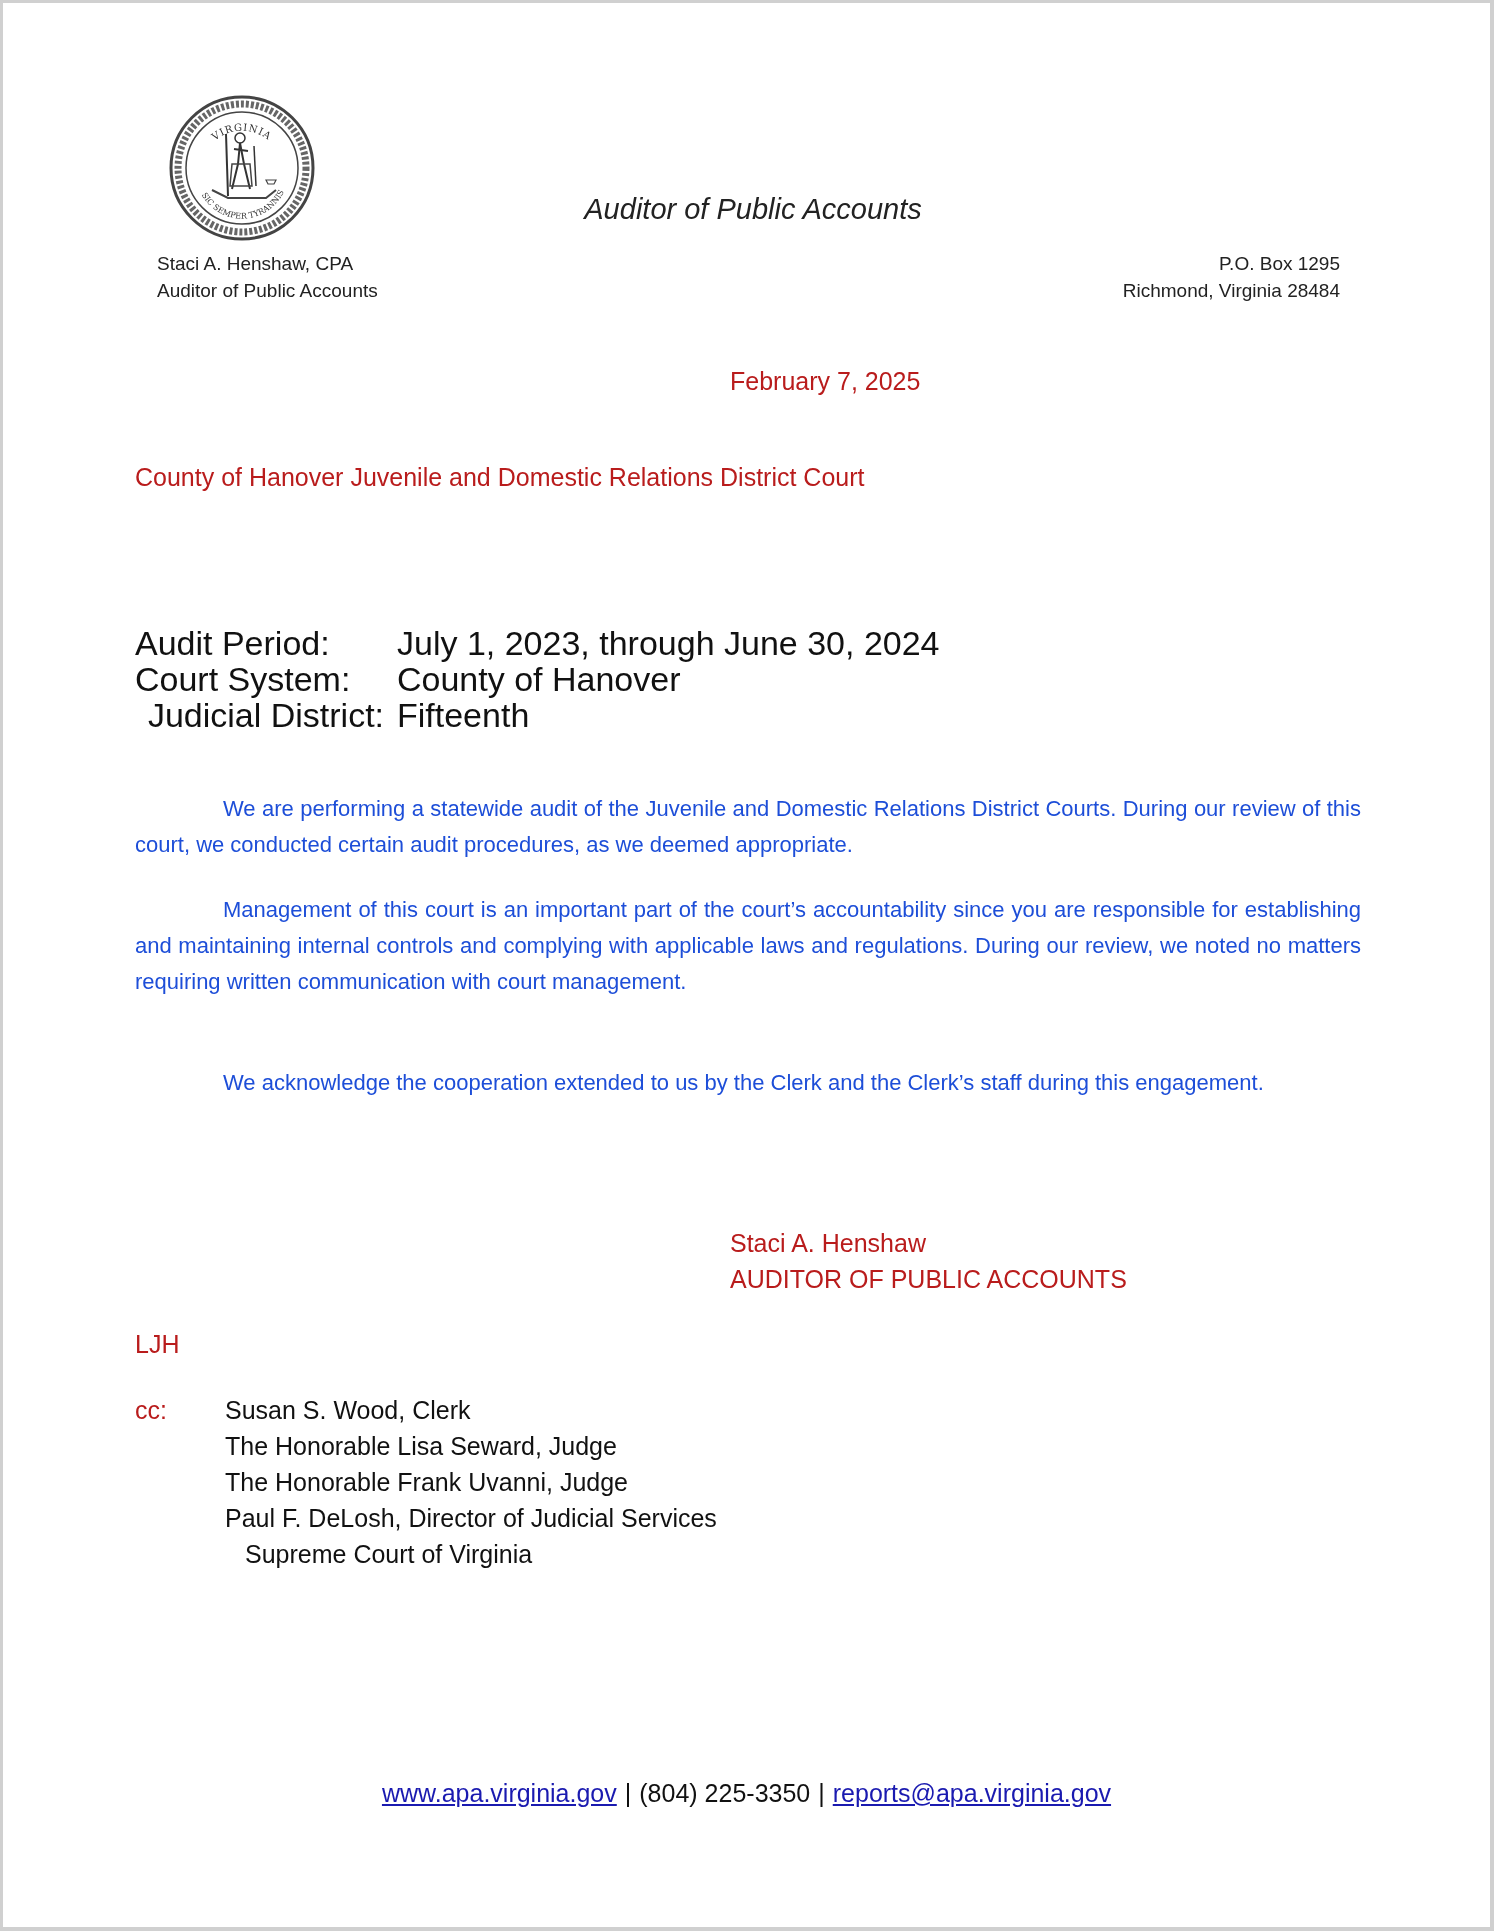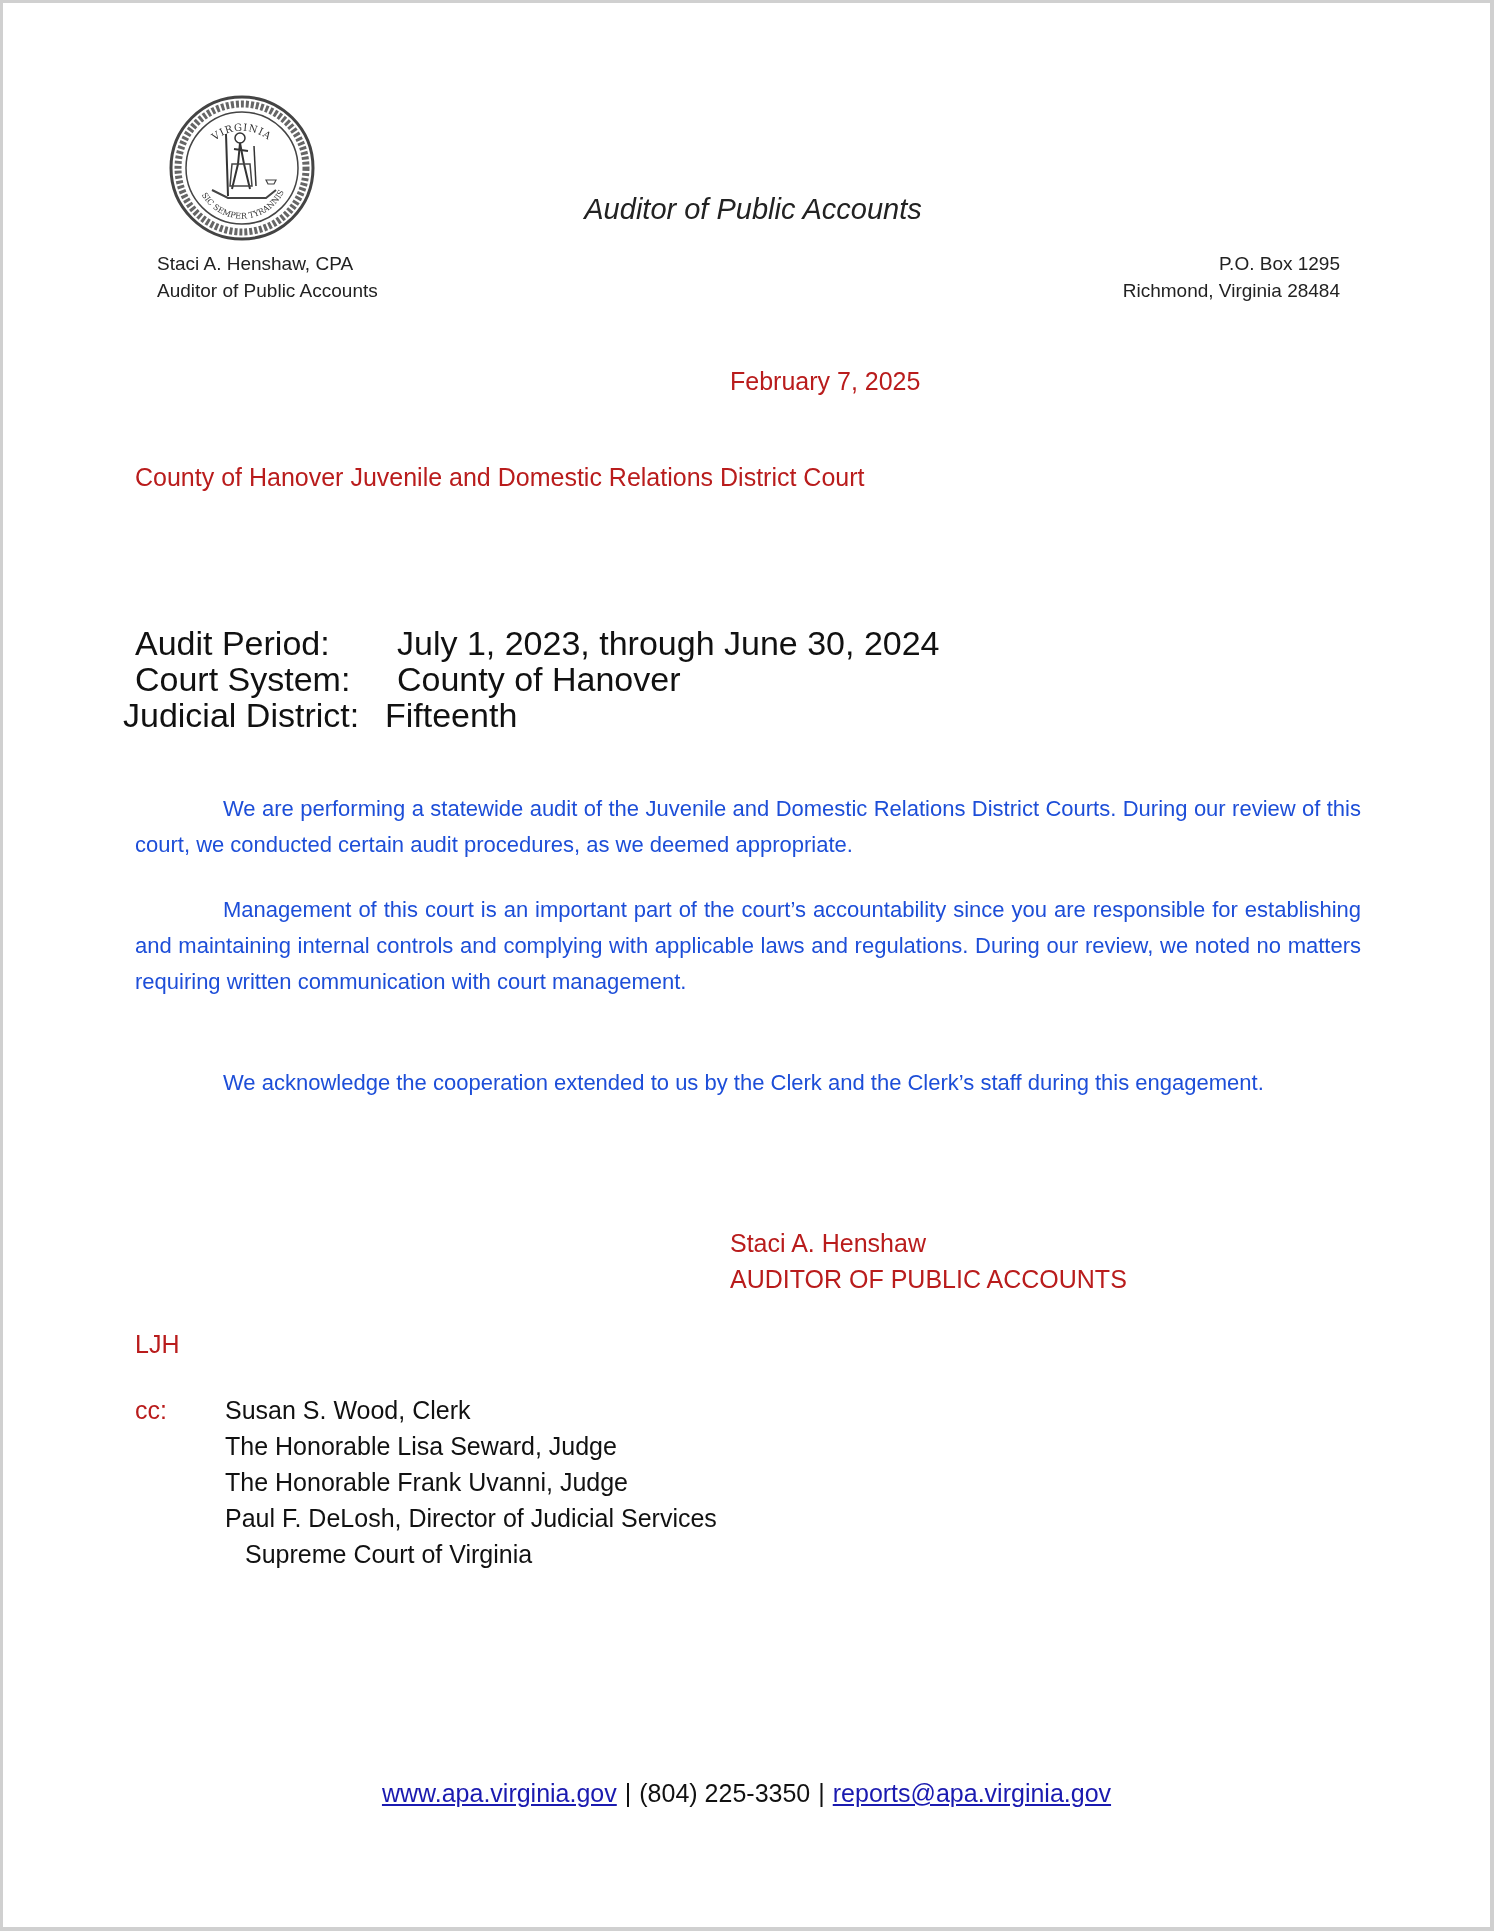--- a/index.html
+++ b/index.html
@@ -91,21 +91,21 @@
   <div class="abs body-text" style="left:132px; top:456px;">
     <div>County of Hanover Juvenile and Domestic Relations District Court</div>
   </div>
 
   <div class="meta-row" style="top:622px; left:132px;">
     <span class="lbl">Audit Period:</span><span>July 1, 2023, through June 30, 2024</span>
   </div>
   <div class="meta-row" style="top:658px; left:132px;">
     <span class="lbl">Court System:</span><span>County of Hanover</span>
   </div>
-  <div class="meta-row" style="top:694px; left:120px;">
+  <div class="meta-row" style="top:694px; left:132px;text-align:center;">
     <span class="lbl">Judicial District:</span><span>Fifteenth</span>
   </div>
 
   <div class="para" style="top:788px; left:132px;">
     <span class="indent"></span><span>We are performing a statewide audit of the Juvenile and Domestic Relations District Courts. During our review of this court, we conducted certain audit procedures, as we deemed appropriate.</span>
   </div>
   <div class="para" style="top:889px; left:132px;">
     <span class="indent"></span><span>Management of this court is an important part of the court’s accountability since you are responsible for establishing and maintaining internal controls and complying with applicable laws and regulations.  During our review, we noted no matters requiring written communication with court management.</span>
   </div>
   <div class="para" style="top:1062px; left:132px;">

